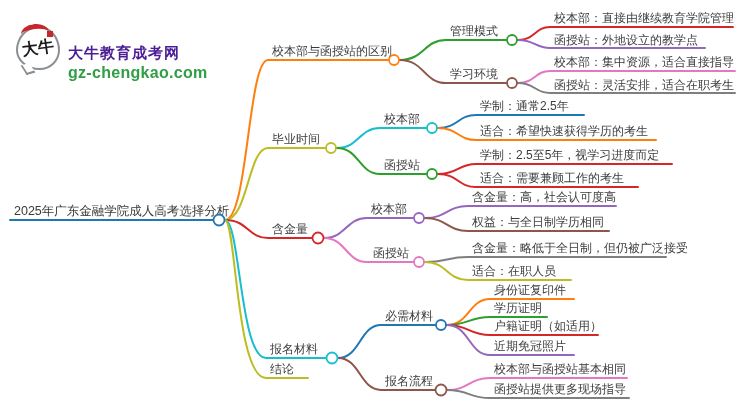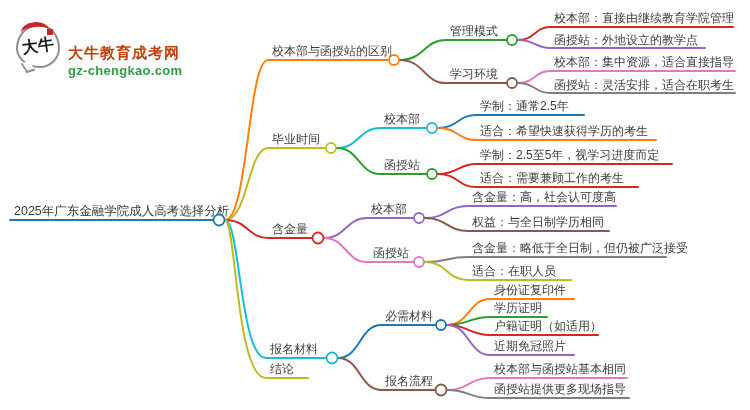--- a/index.html
+++ b/index.html
@@ -12,22 +12,22 @@
   .logo{position:absolute;left:16px;top:12px;display:flex;align-items:center;gap:8px;z-index:2;}
   .logo-icon{width:40px;height:40px;background:#fff;border:2px solid #8a8f94;
     border-radius:52% 48% 46% 54%/55% 55% 45% 45%;position:relative;flex:0 0 auto;}
   .logo-arc{position:absolute;top:-4px;left:3px;width:28px;height:14px;
     border-top:5px solid #c9252c;border-radius:50%;transform:rotate(-6deg);}
   .logo-char{position:absolute;left:0;right:0;top:50%;transform:translateY(-50%) rotate(-8deg);
     text-align:center;font-weight:bold;font-size:16px;color:#1b1b1b;line-height:1;}
   .logo-seal{position:absolute;top:3px;right:5px;width:6px;height:6px;background:#c9252c;}
   .logo-tail{position:absolute;left:5px;bottom:-6px;width:8px;height:8px;background:#fff;
     border-left:2px solid #8a8f94;border-bottom:2px solid #8a8f94;transform:skewX(20deg) rotate(-15deg);}
-  .logo-title{font-size:15px;font-weight:bold;color:#c2410c;letter-spacing:1px;line-height:1.25;margin-top:32px;}
-  .logo-url{font-size:13px;font-weight:bold;color:#2f9e44;letter-spacing:0.3px;line-height:1.3;}
+  .logo-title{font-size:15px;font-weight:bold;color:#4c1d95;letter-spacing:1px;line-height:1.25;margin-top:32px;}
+  .logo-url{font-size:16px;font-weight:bold;color:#2f9e44;letter-spacing:0.3px;line-height:1.3;}
   
   svg.mindmap{position:absolute;left:0;top:0;z-index:1;}
   .link{fill:none;stroke-width:2;stroke-linecap:round;}
   .node-dot{fill:#ffffff;stroke-width:1.8;}
   .ntext{font-size:12px;fill:#3d3d3d;}
   .rtext{font-size:12.5px;fill:#3a3a3a;}
 </style>
 </head>
 <body>
 

